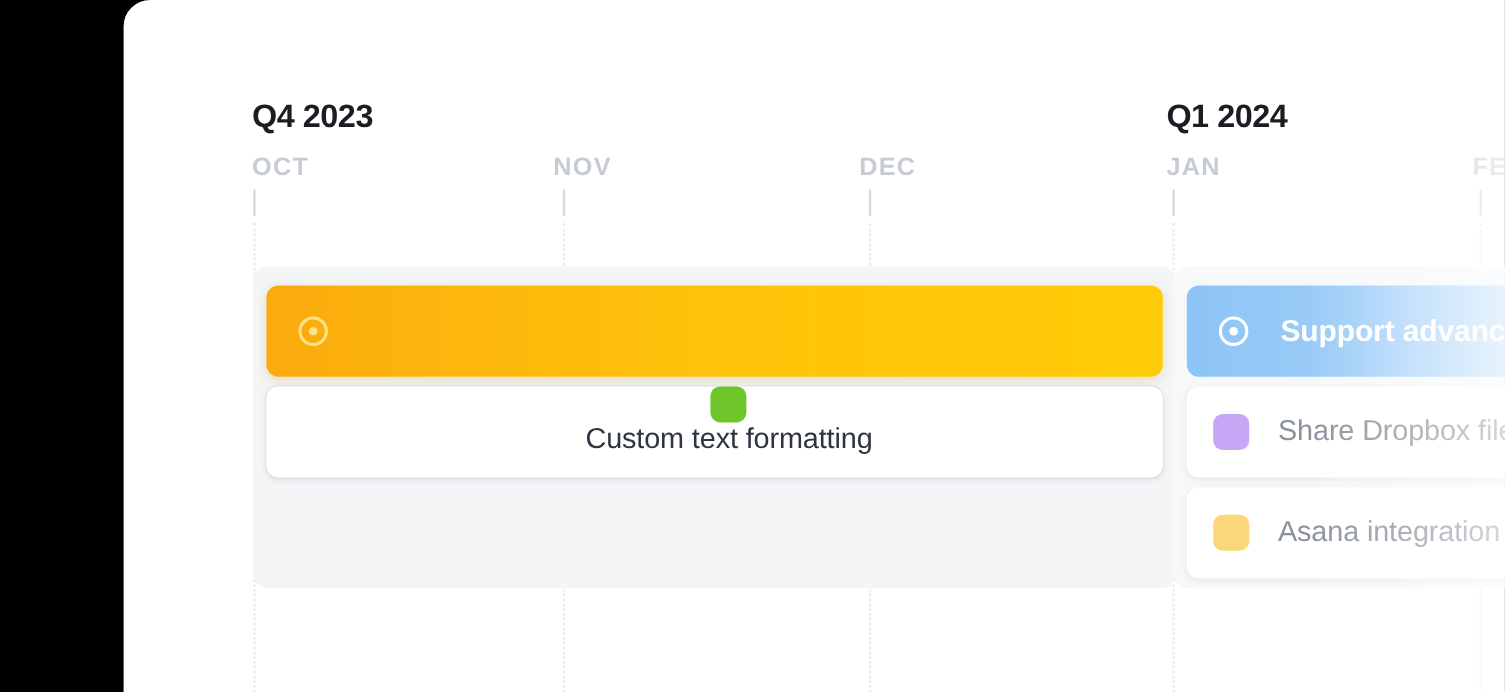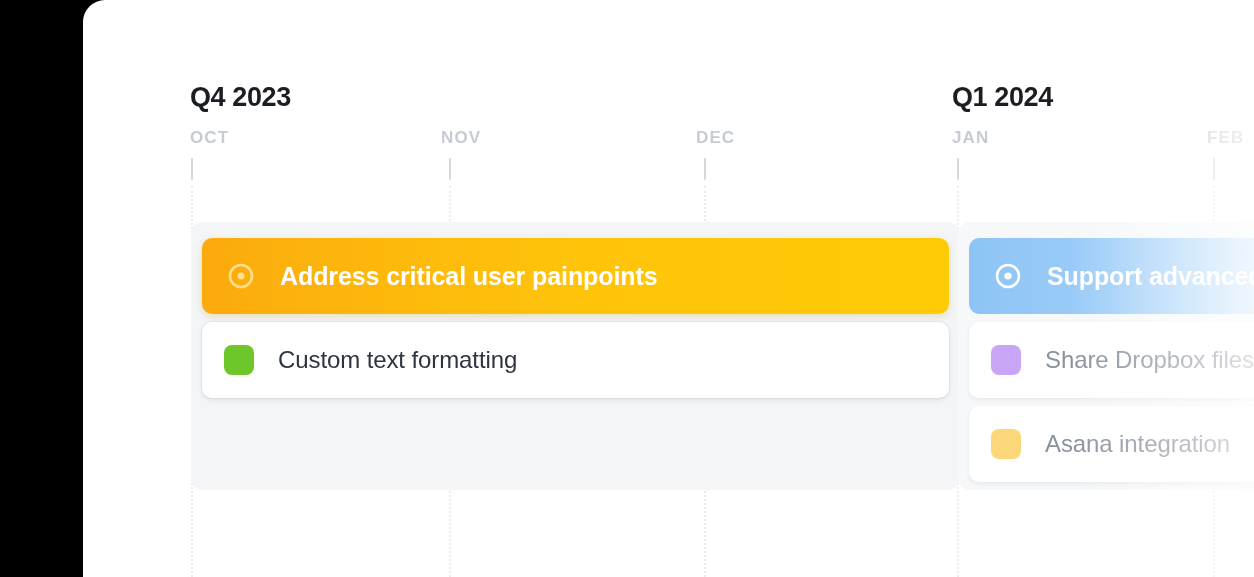--- a/index.html
+++ b/index.html
@@ -10,20 +10,21 @@
     overflow: hidden;
     background: #000000;
     font-family: "Liberation Sans", sans-serif;
   }
 
   #root {
     position: relative;
     width: 998px;
     height: 577px;
     background: #000000;
+    margin-left: 20px;
   }
 
   
   .panel {
     position: absolute;
     left: 83px;
     top: 0;
     width: 1171px;
     height: 577px;
     background: #ffffff;
@@ -60,21 +61,21 @@
   .quarter-title {
     font-size: 27px;
     font-weight: bold;
     color: #1a1d22;
     letter-spacing: -0.4px;
     white-space: nowrap;
   }
   .month-row { position: absolute; top: 0; left: 0; }
   .month-label {
     position: absolute;
-    font-size: 17px;
+    font-size: 21px;
     font-weight: bold;
     letter-spacing: 1.1px;
     color: #c7ccd4;
     white-space: nowrap;
   }
 
   
   .card-group {
     position: absolute;
     border-radius: 12px;
@@ -112,21 +113,21 @@
     background: linear-gradient(90deg, #fbaa0d 0%, #fdb70c 22%, #ffc40a 52%, #ffcb06 100%);
   }
   .card.milestone.blue {
     background: linear-gradient(90deg, #8dc4f5 0%, #9ecdf8 34%, #c2e0fb 66%, #eaf4fe 100%);
     box-shadow: none;
   }
 
   
   .left-cards .card { left: 11px; width: 747px; }
   .left-cards .row1 { top: 16px; }
-  .left-cards .row2 { top: 100px; }
+  .left-cards .row2 { top: 100px; flex-direction: column; }
   .left-cards .row3 { top: 184px; }
 
   
   .right-cards .card { left: 11px; width: 420px; }
   .right-cards .row1 { top: 16px; }
   .right-cards .row2 { top: 100px; }
   .right-cards .row3 { top: 184px; }
 
   
   .swatch {
@@ -210,21 +211,20 @@
 
     <div class="card-group left left-cards">
 
       <div class="card milestone amber row1">
         <span class="target-icon">
           <svg width="30" height="30" viewBox="0 0 30 30">
             <circle cx="15" cy="15" r="11" fill="none" stroke="#ffe08a" stroke-width="2.6"></circle>
             <circle cx="15" cy="15" r="3.6" fill="#ffe08a"></circle>
           </svg>
         </span>
-        <span class="card-label">Address critical user painpoints</span>
       </div>
 
       <div class="card plain row2">
         <span class="swatch" style="background:#6ec62a"></span>
         <span class="card-label">Custom text formatting</span>
       </div>
 
     </div>
 
     <div class="card-group right right-cards">

